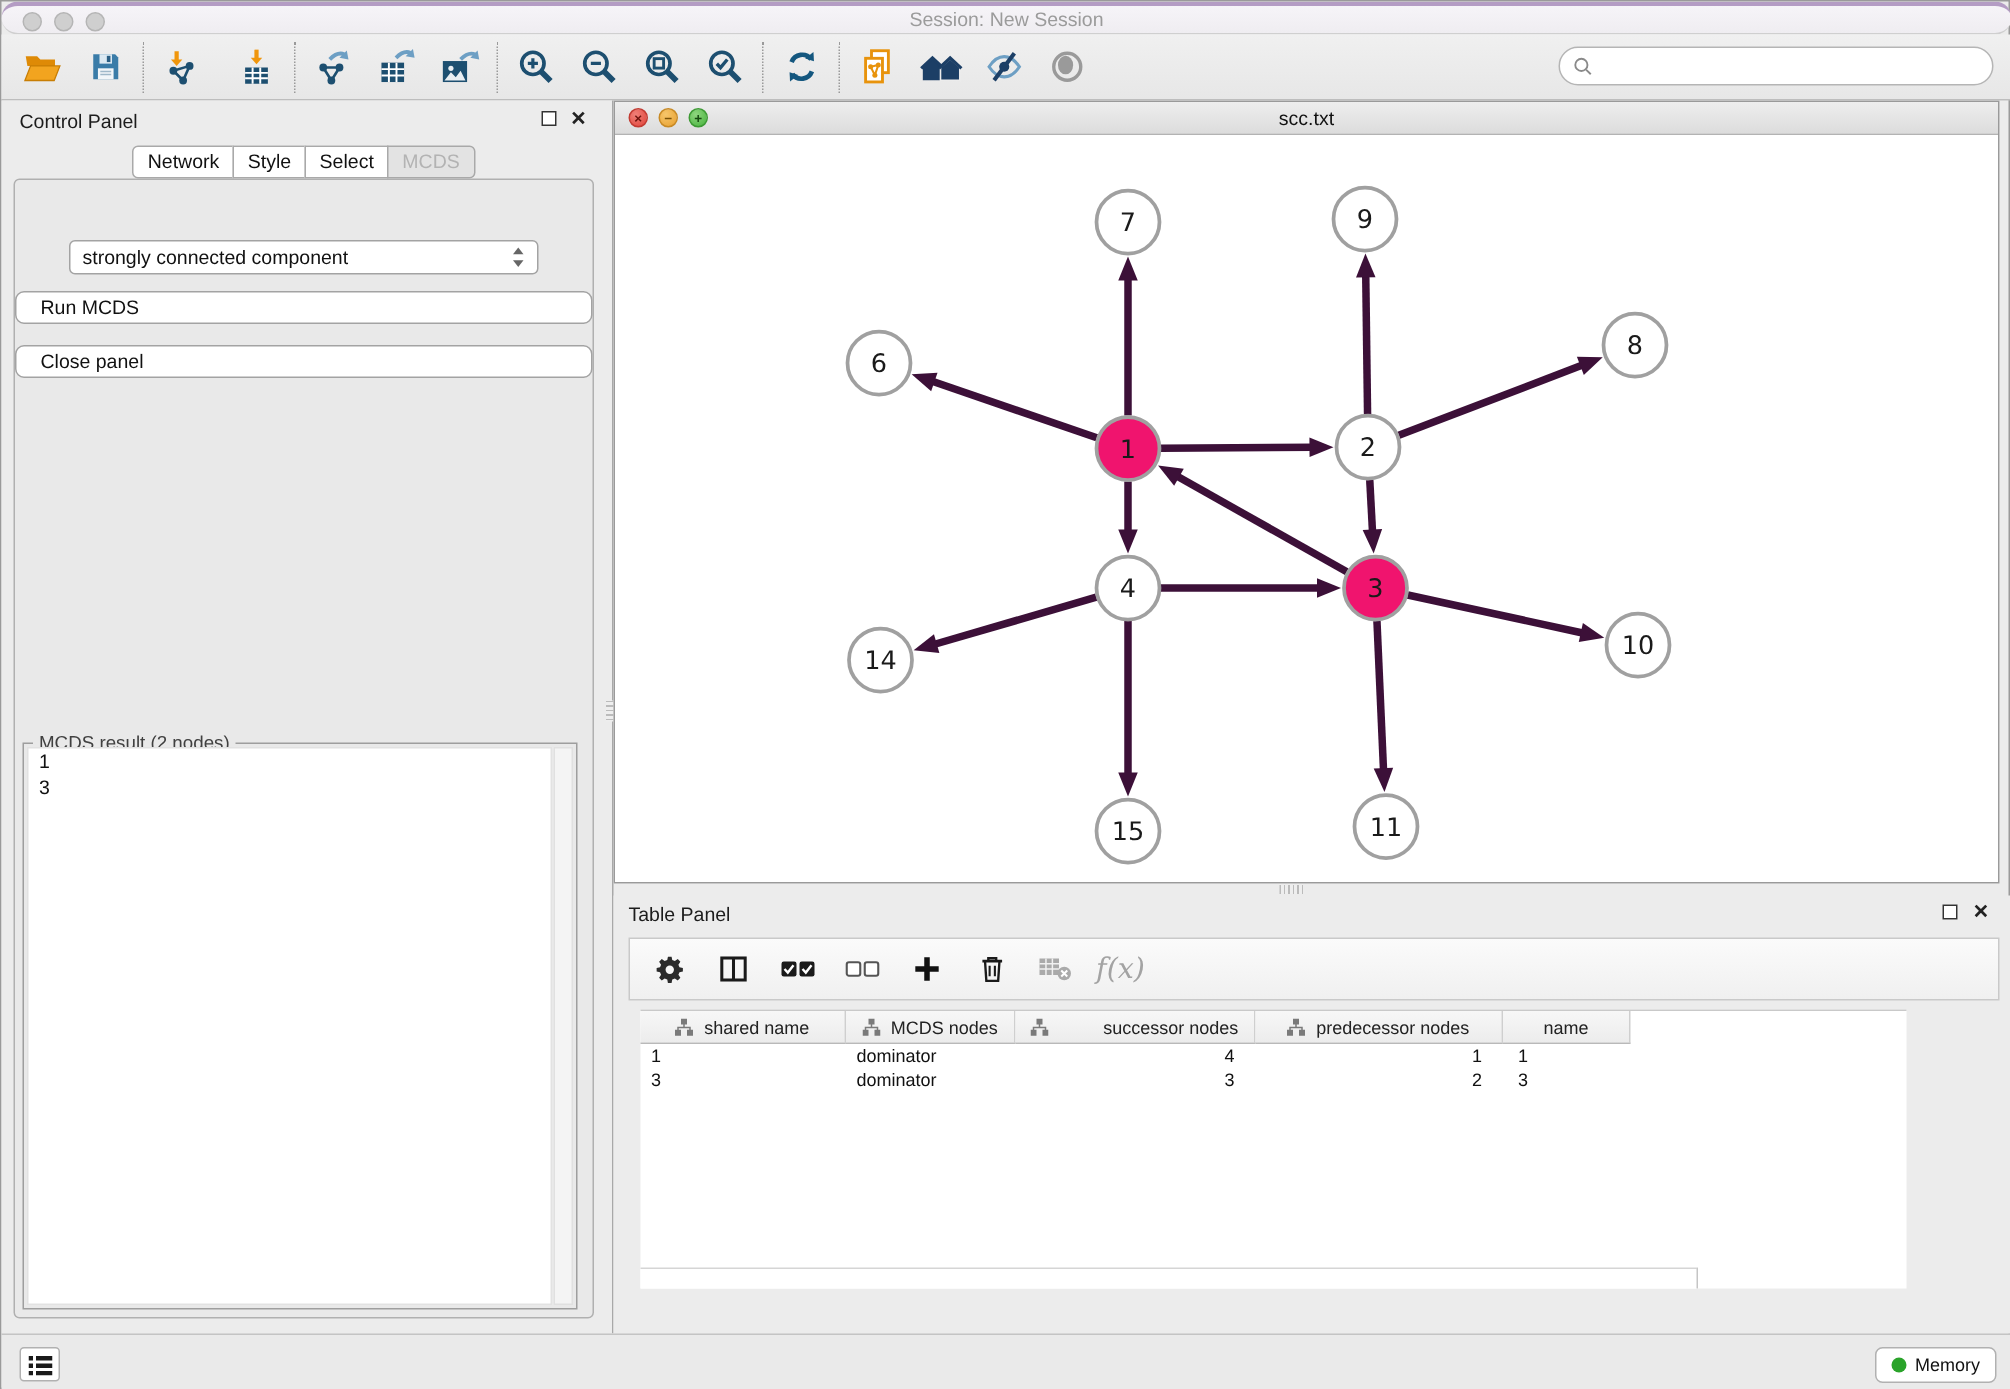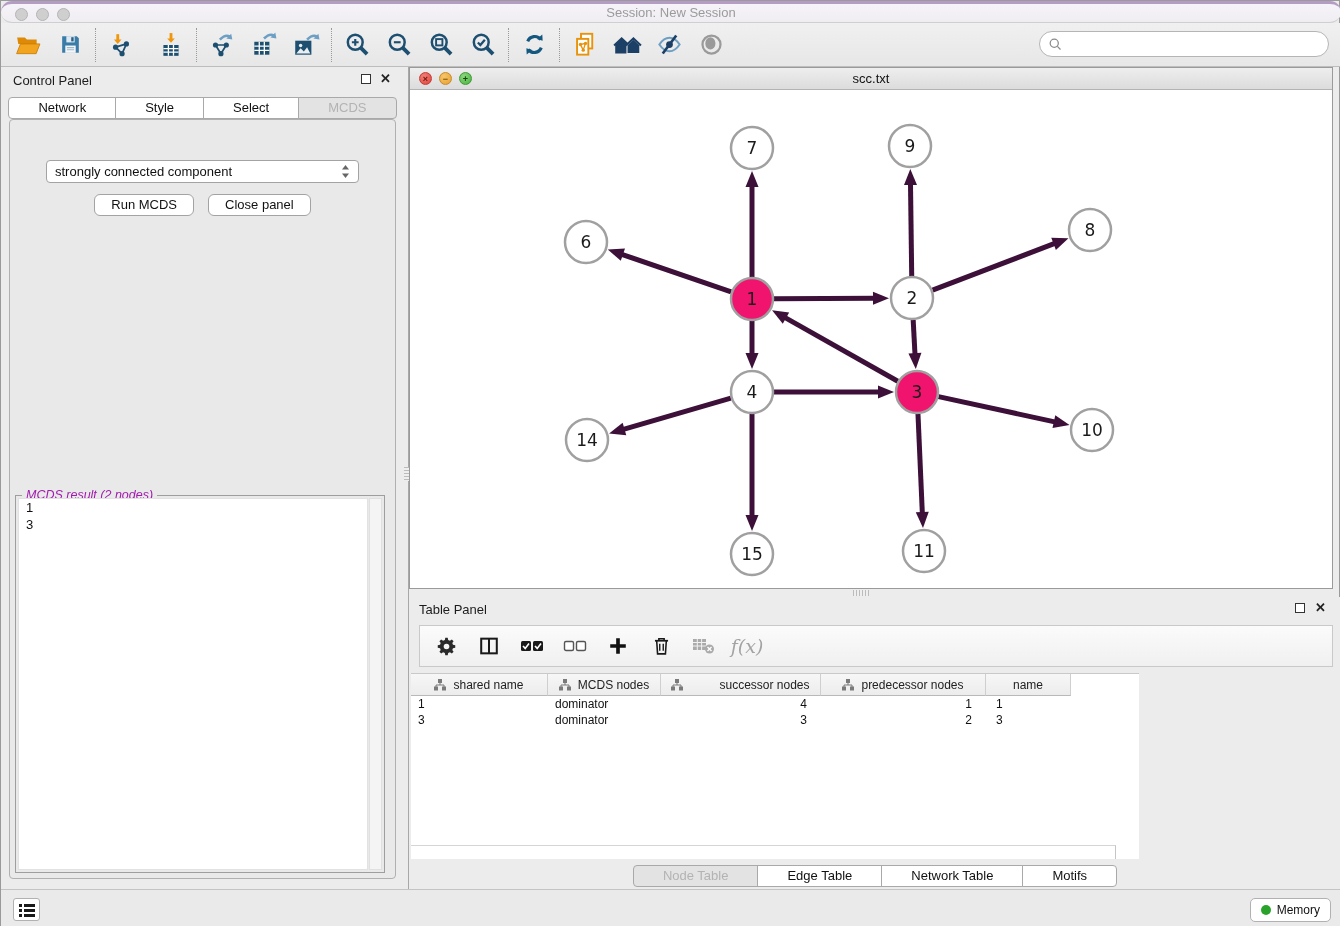--- a/index.html
+++ b/index.html
@@ -28,38 +28,38 @@
   
   #control-panel { position:absolute; left:0; top:66px; width:403px; height:822px; background:#ececec; }
   .panel-head { position:absolute; left:0; top:0; width:100%; height:26px; }
   .panel-head .ptitle { position:absolute; left:12px; top:6px; font-size:13px; color:#1c1c1c; }
   .float-btn { position:absolute; top:7px; width:10px; height:10px; border:1.5px solid #333; background:#fff; }
   .close-btn { position:absolute; top:4px; font-size:13px; font-weight:bold; color:#222; }
   #cp-float { right:33px; } #cp-close { right:13px; }
 
   .tabstrip { display:flex; justify-content:center; }
   #cp-tabs { position:absolute; left:0; top:30px; width:100%; height:22px; }
-  .tab { height:22px; line-height:20px; padding:0 29px; background:#fff; border:1px solid #a9a9a9;
+  .tab { height:22px; line-height:20px; padding:0 9px; background:#fff; border:1px solid #a9a9a9;
     font-size:13px; color:#111; margin-left:-1px; position:relative; }
   .tab:first-child { border-radius:4px 0 0 4px; margin-left:0; }
   .tab:last-child { border-radius:0 4px 4px 0; }
   .tab.selected { background:#e3e3e3; color:#b3b3b3; }
 
   #cp-content { position:absolute; left:8px; top:52px; width:387px; height:760px;
     background:#e9e9e9; border:1px solid #b0b0b0; border-radius:4px; }
   #opt-label { position:absolute; left:0; right:0; top:18px; text-align:center; font-size:13px; color:#111; }
   #opt-select { position:absolute; left:36px; right:36px; top:40px; height:23px; background:#fff;
     border:1px solid #a3a3a3; border-radius:4px; display:flex; align-items:center; padding:0 8px; font-size:13px; color:#111; }
   #opt-select .val { flex:1; }
-  .btn-row { position:absolute; left:0; right:0; top:74px; display:flex; justify-content:center; gap:14px; }
+  .btn-row { position:absolute; left:0; right:0; top:74px; display:flex; justify-content:center; gap:14px;flex-direction:column; }
   .std-btn { height:22px; line-height:20px; padding:0 16px; background:#fff; border:1px solid #a3a3a3;
     border-radius:6px; font-size:13px; color:#111; }
 
   #result-group { position:absolute; left:14px; top:428px; width:370px; height:378px; border:1px solid #9e9e9e; }
-  #result-label { position:absolute; top:-8px; left:6px; background:#e9e9e9; padding:0 4px; font-size:12.5px; color:#a21caf;font-style:italic; }
+  #result-label { position:absolute; top:-8px; left:6px; background:#e9e9e9; padding:0 4px; font-size:12.5px; color:#404040; }
   #result-inner { position:absolute; left:2px; right:16px; top:2px; bottom:2px; background:#fff; border:1px solid #e2e2e2; }
   #result-inner .line { padding:1px 0 0 7px; font-size:13px; line-height:16px; color:#111; }
   #result-scroll { position:absolute; right:2px; top:2px; bottom:2px; width:13px; background:#f4f4f4; border:1px solid #e0e0e0; }
 
   
   #v-split { position:absolute; left:403px; top:66px; width:5px; height:822px; background:#ececec; border-right:1px solid #a8a8a8; }
   #v-grip { position:absolute; left:0; top:400px; width:5px; height:14px; background:repeating-linear-gradient(#bbb 0 1px,#eee 1px 3px); }
   #h-grip { position:absolute; left:852px; top:589px; width:16px; height:6px; background:repeating-linear-gradient(90deg,#bbb 0 1px,#eee 1px 3px); }
 
   
@@ -77,21 +77,21 @@
   
   #table-panel { position:absolute; left:408px; top:596px; width:932px; height:292px; background:#ececec; }
   #tp-head .ptitle { position:absolute; left:10px; top:5px; font-size:13px; color:#1c1c1c; }
   #tp-float { right:36px; top:6px; } #tp-close { right:15px; top:3px; }
   #tp-toolbar { position:absolute; left:10px; top:28px; width:914px; height:42px;
     background:linear-gradient(#fbfbfb,#f0f0f0); border:1px solid #c9c9c9;
     display:flex; align-items:center; gap:19px; padding-left:14px; }
   .tp-btn { display:flex; align-items:center; justify-content:center; width:24px; height:24px; }
   .fx-label { font-family:"DejaVu Serif", serif; font-style:italic; font-size:19px; color:#a3a3a3; }
 
-  #dtable { position:absolute; left:2px; top:76px; width:728px; height:186px; background:#fff; border-top:1px solid #c9c9c9; }
+  #dtable { position:absolute; left:18px; top:76px; width:844px; height:186px; background:#fff; border-top:1px solid #c9c9c9; }
   .thead { display:flex; height:22px; }
   .th { background:linear-gradient(#f7f7f7,#ececec); border-right:1px solid #cfcfcf; border-bottom:1px solid #b9b9b9;
     display:flex; align-items:center; justify-content:center; gap:7px; font-size:12px; color:#222; }
   .trow { display:flex; height:16px; }
   .td { font-size:12px; color:#111; line-height:16px; overflow:hidden; white-space:nowrap; }
   .c0 { width:137px; } .c1 { width:113px; } .c2 { width:160px;gap:36px; } .c3 { width:165px; } .c4 { width:85px; }
   .td.c0,.td.c1 { padding-left:7px; } .td.c2,.td.c3 { text-align:right; padding-right:14px; } .td.c4 { padding-left:10px; }
   #hscroll { position:absolute; left:0; bottom:0; width:705px; height:14px; background:#fff; border-top:1px solid #d5d5d5; border-right:1px solid #c5c5c5; }
 
   #tp-tabs { position:absolute; left:0; right:0; top:268px; height:22px; }
@@ -497,26 +497,20 @@
       <div class="trow">
         <div class="td c0">3</div>
         <div class="td c1">dominator</div>
         <div class="td c2">3</div>
         <div class="td c3">2</div>
         <div class="td c4">3</div>
       </div>
       <div id="hscroll"></div>
     </div>
 
-    <div id="tp-tabs" class="tabstrip">
-      <span class="tab selected">Node Table</span>
-      <span class="tab">Edge Table</span>
-      <span class="tab">Network Table</span>
-      <span class="tab">Motifs</span>
-    </div>
   </div>
 
   <div id="statusbar">
     <span id="list-btn">
       <svg width="16" height="14" viewBox="0 0 16 14">
         <g fill="#1a1a1a">
             <rect x="0" y="1" width="3" height="3"></rect>
             <rect x="5" y="1" width="11" height="3"></rect>
             <rect x="0" y="6" width="3" height="3"></rect>
             <rect x="5" y="6" width="11" height="3"></rect>

